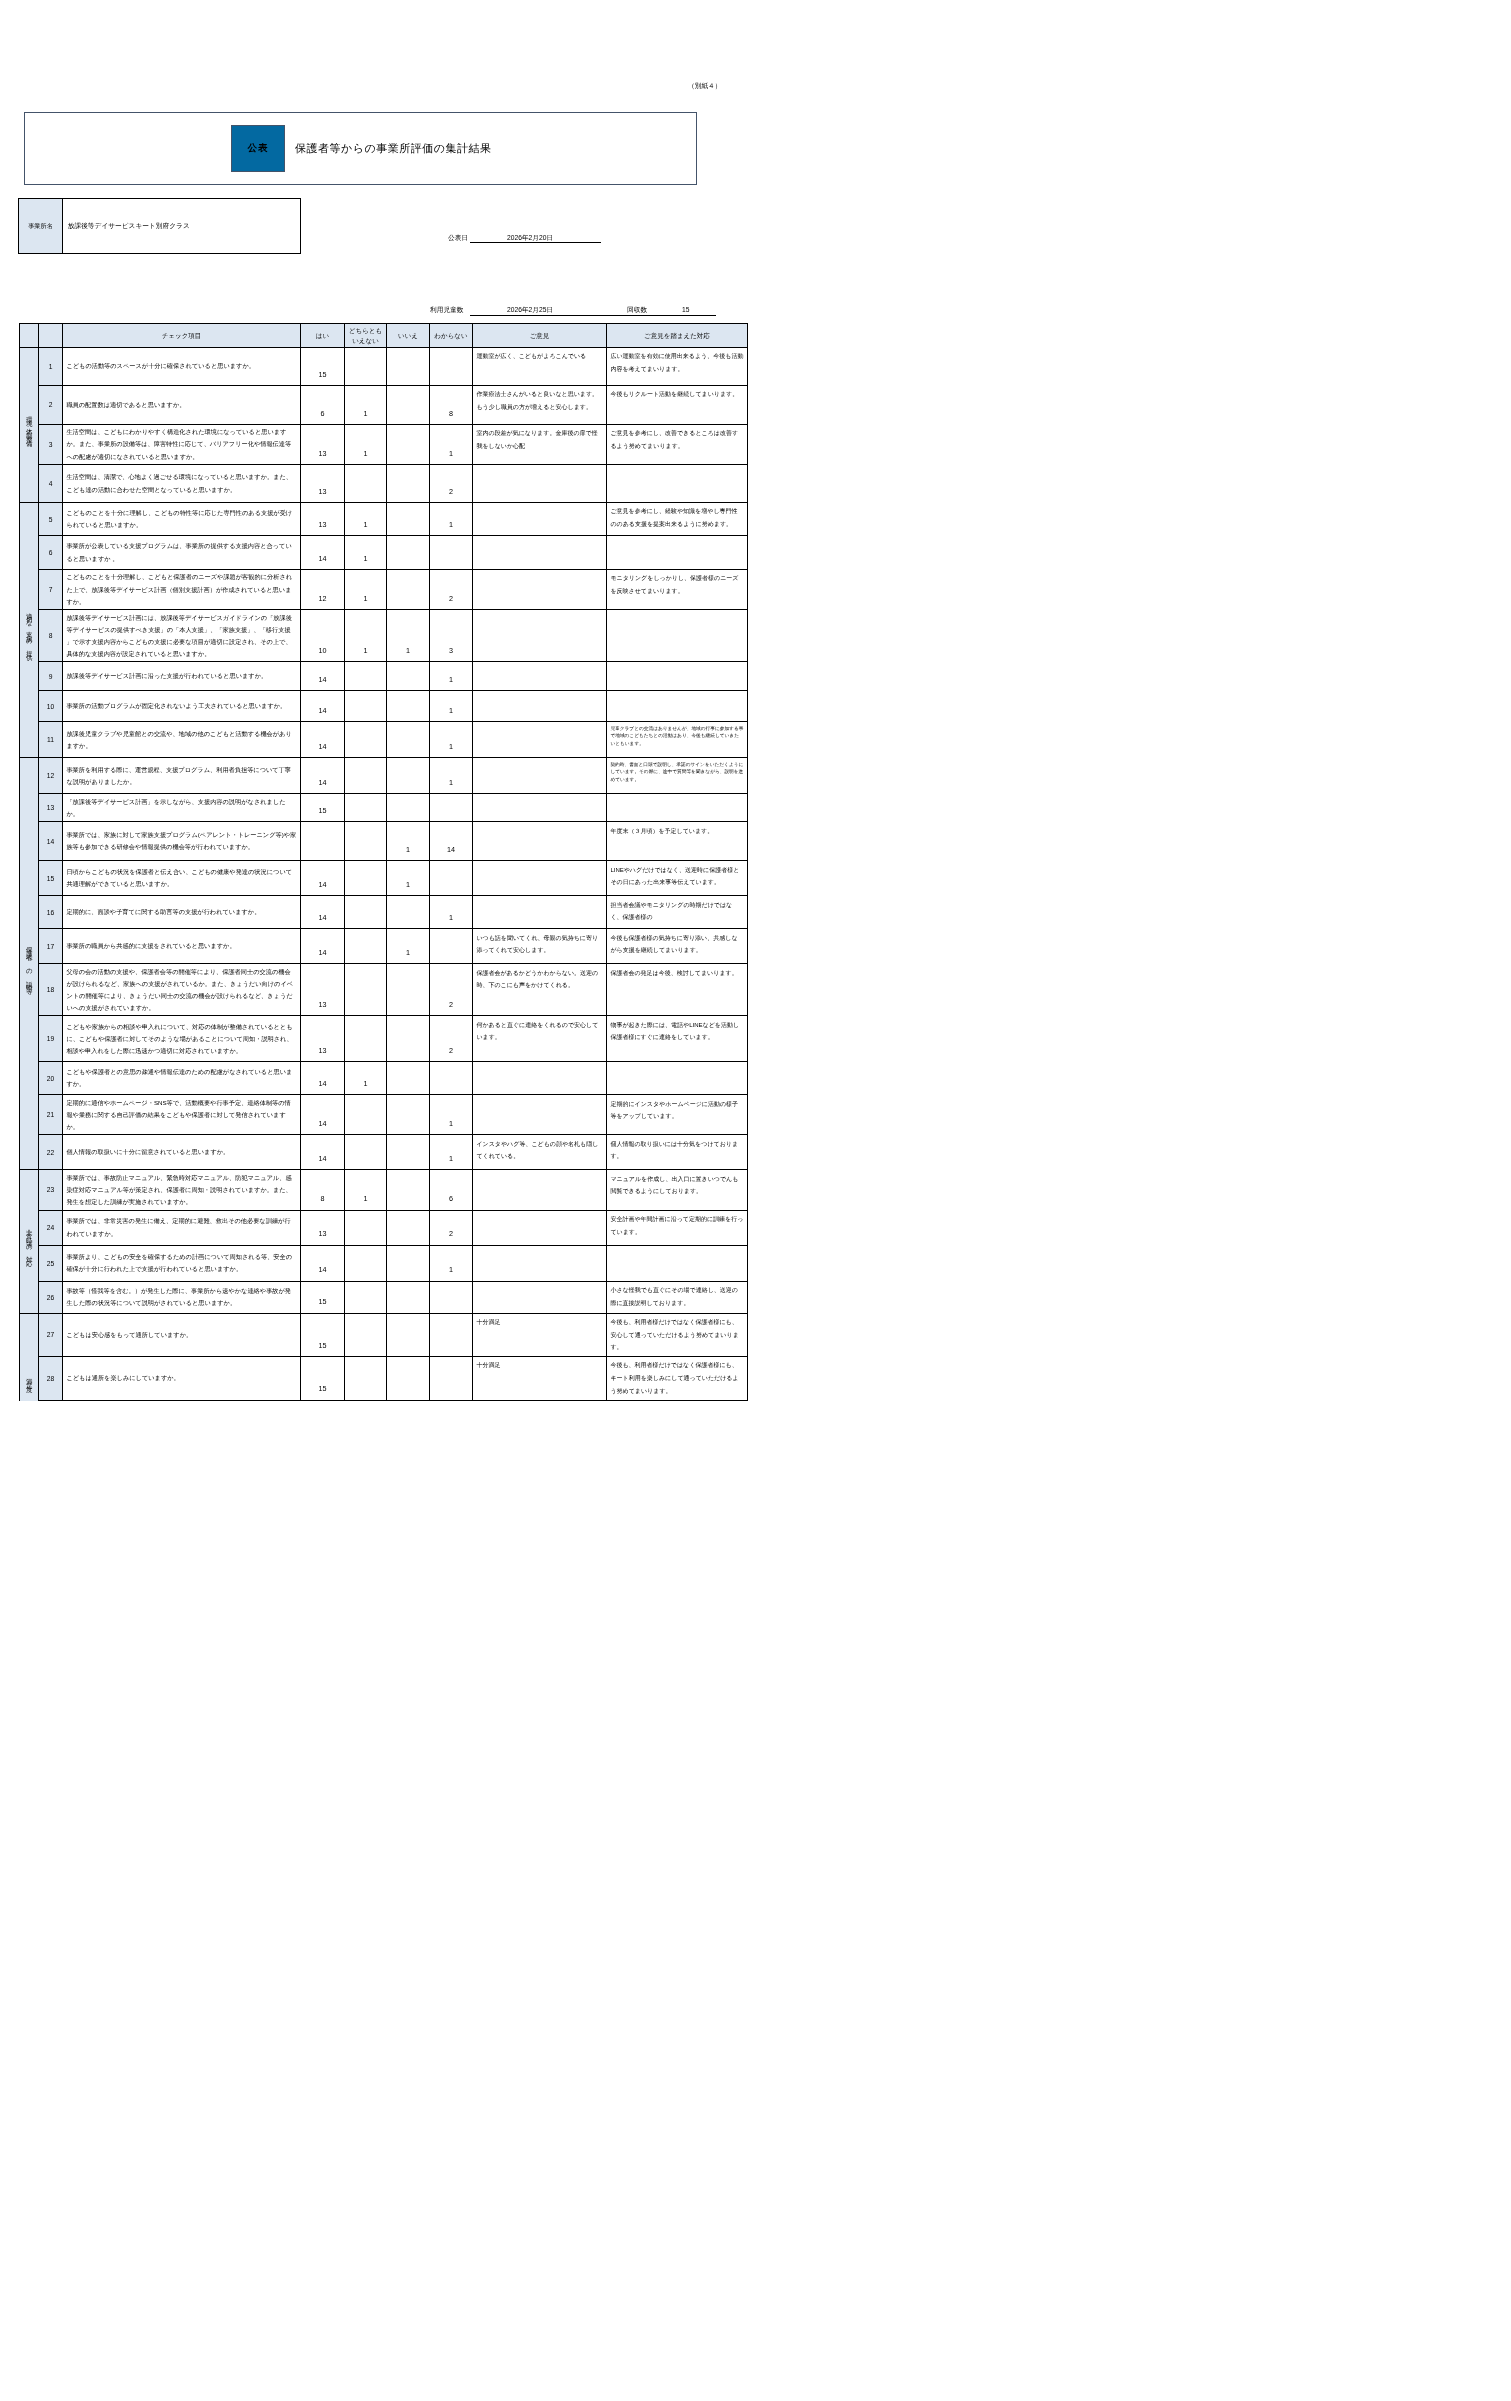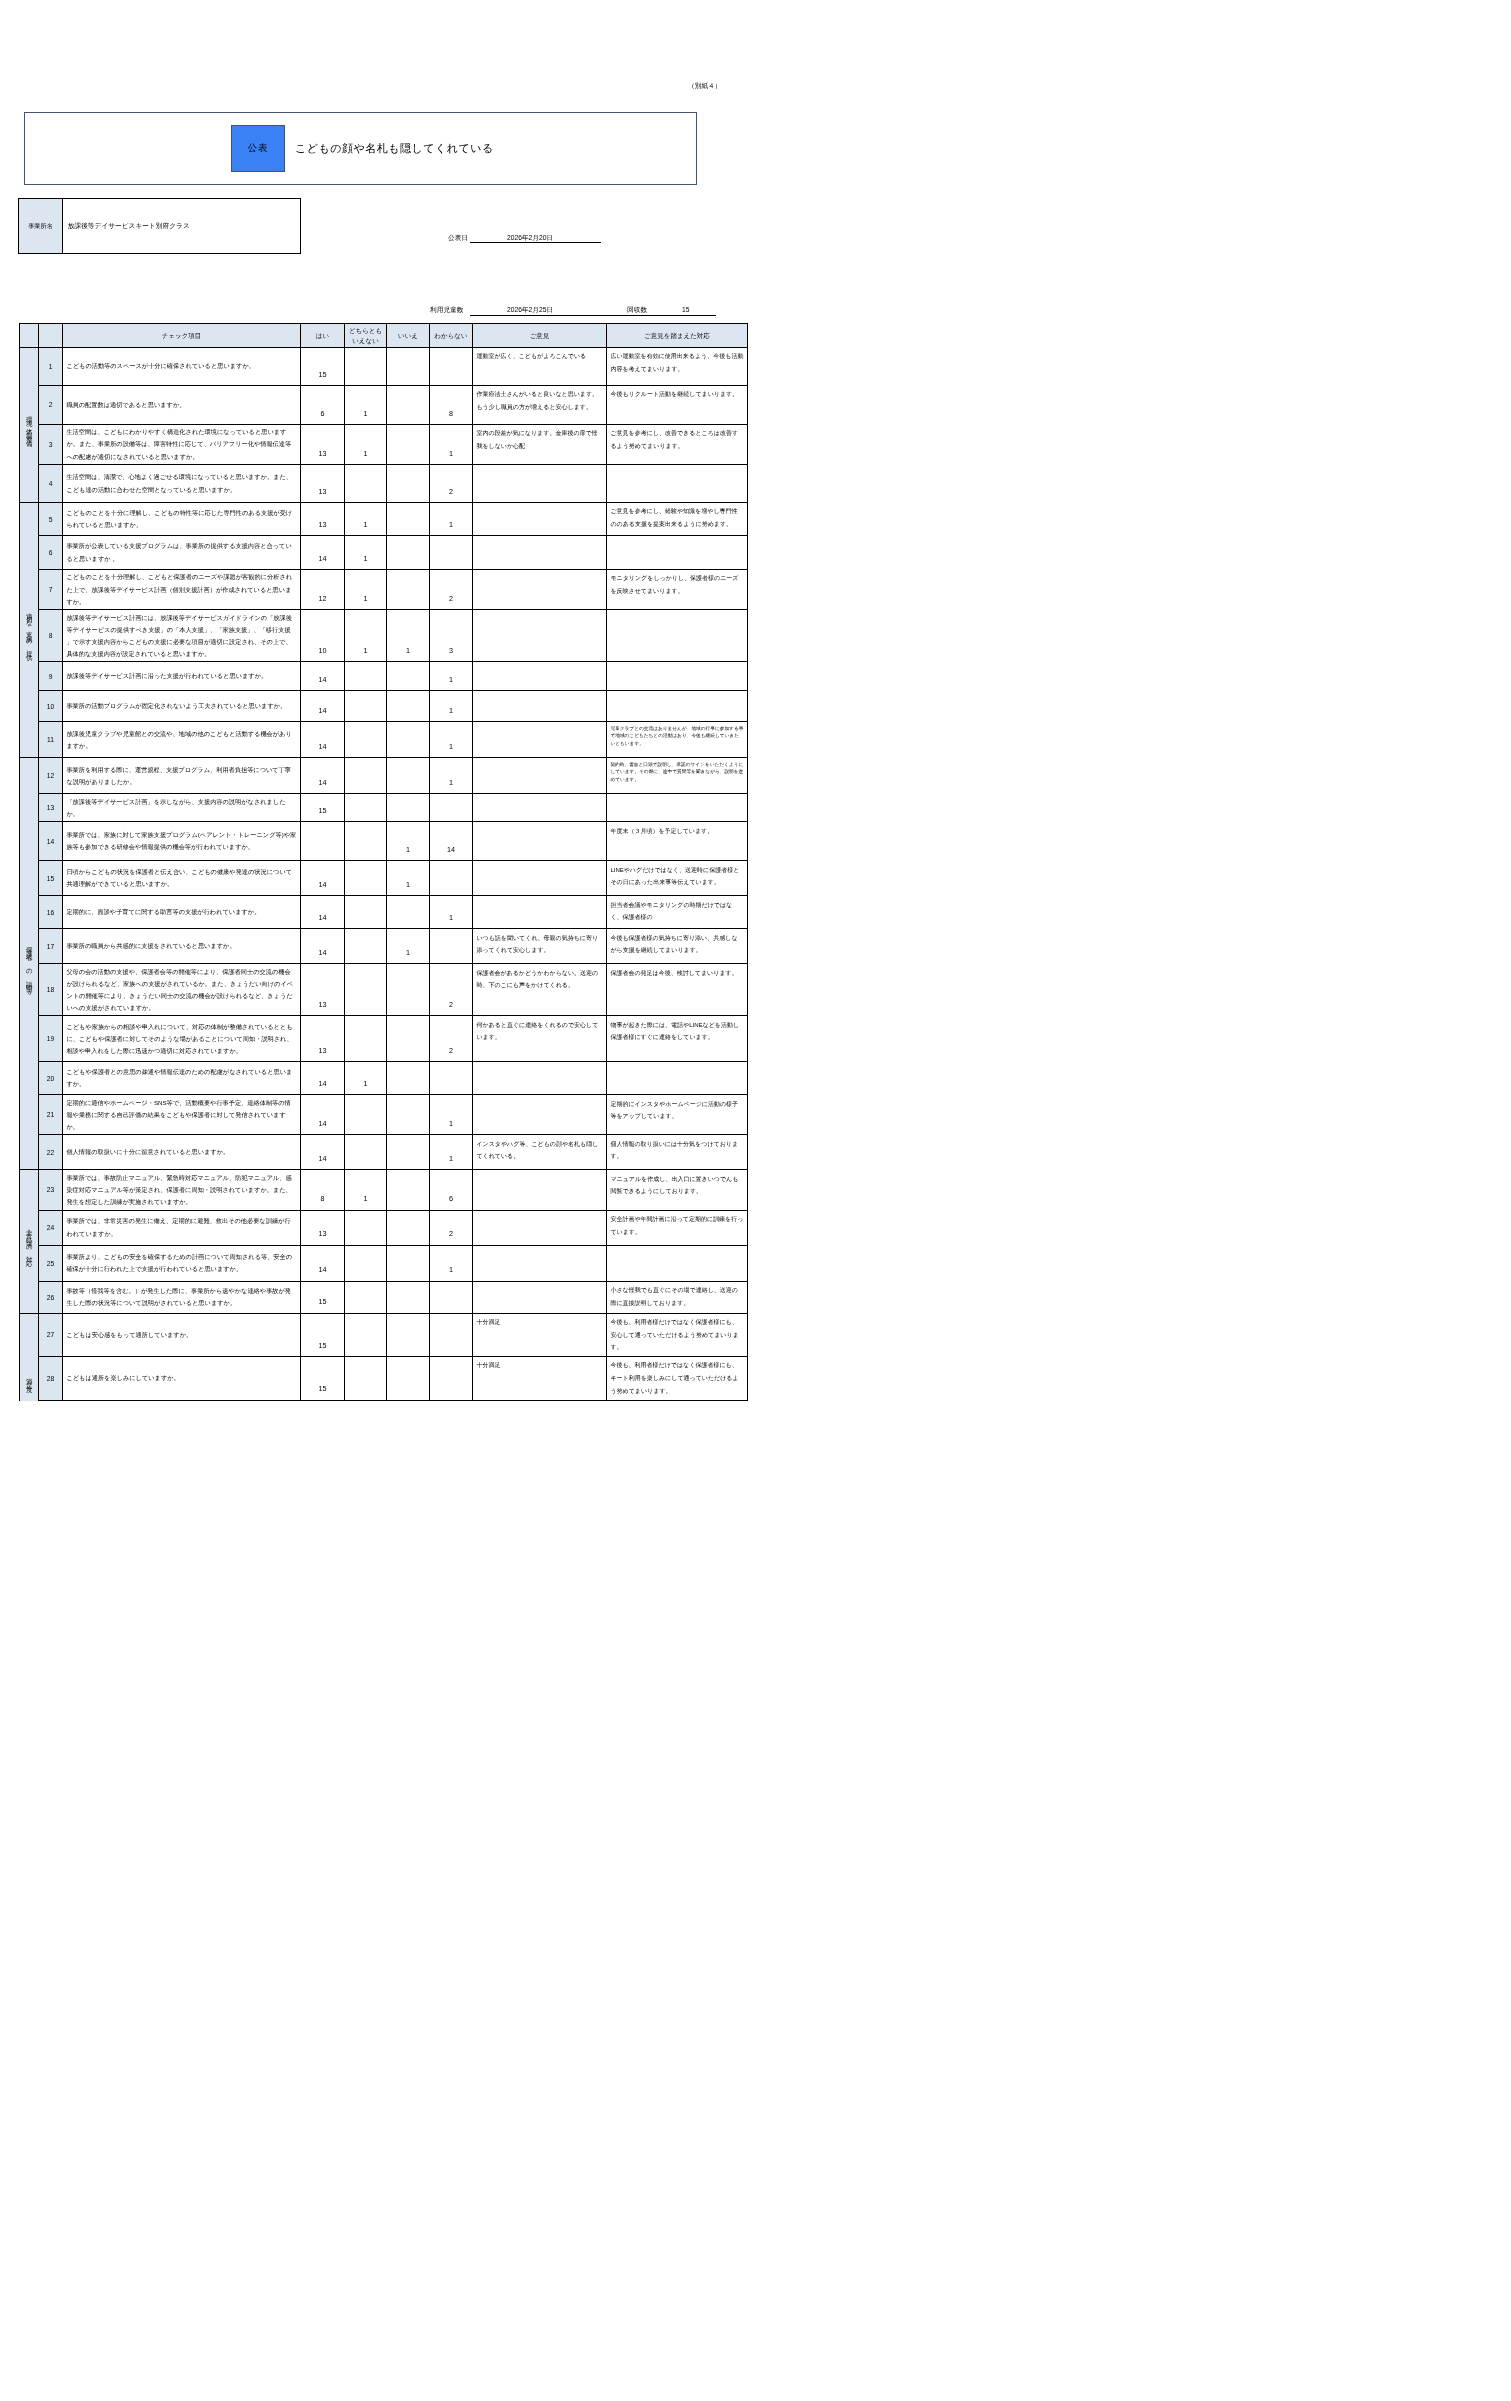--- a/index.html
+++ b/index.html
@@ -5,21 +5,21 @@
   * { box-sizing: border-box; margin: 0; padding: 0; }
   body { background: #ffffff; font-family: "Liberation Sans", "DejaVu Sans", sans-serif; color: #000; }
   .page { position: relative; width: 756px; height: 1401px; background: #fff; overflow: hidden; }
 
   .corner-note { position: absolute; top: 82px; left: 688px; font-size: 6.7px; }
 
   .title-box { position: absolute; left: 24px; top: 112px; width: 673px; height: 73px;
                border: 1.9px solid #44546a; background: #fff; }
   .stamp-box { position: absolute; left: 231px; top: 125px; width: 54px; height: 47px;
                border: 1.4px solid #44546a; display: flex; align-items: center; justify-content: center;
-               font-size: 9.6px; letter-spacing: 1px; background: #3b82f6; }
+               font-size: 9.6px; letter-spacing: 1px; background: #0369a1; font-weight: bold; }
   .main-title { position: absolute; left: 295px; top: 141px; font-size: 11px; letter-spacing: 0.5px; }
 
   .office-wrap { position: absolute; left: 18px; top: 198px; display: flex; border: 1.4px solid #000; }
   .office-label { width: 44px; min-height: 54px; background: #dce6f1; border-right: 1px solid #000;
                   display: flex; align-items: center; justify-content: center; font-size: 6.2px; }
   .office-name { width: 237px; display: flex; align-items: center; padding: 3.8px 4.8px; font-size: 6.7px; background:#fff; }
 
   .meta-label { position: absolute; font-size: 6.7px; }
   .meta-value { position: absolute; font-size: 6.7px; }
   .uline { position: absolute; border-bottom: 1.2px solid #000; }
@@ -42,21 +42,21 @@
 </style>
 </head>
 <body>
 
 <div class="page">
 
   <div class="corner-note">（別紙４）</div>
 
   <div class="title-box"></div>
   <div class="stamp-box">公表</div>
-  <div class="main-title">こどもの顔や名札も隠してくれている</div>
+  <div class="main-title">保護者等からの事業所評価の集計結果</div>
 
   <div class="office-wrap">
     <div class="office-label">事業所名</div>
     <div class="office-name">放課後等デイサービスキート別府クラス</div>
   </div>
 
   <span class="meta-label" style="left:448px; top:234px;">公表日</span>
   <span class="meta-value" style="left:507px; top:234px;">2026年2月20日</span>
   <div class="uline" style="left:470px; top:242px; width:131px;"></div>
 

